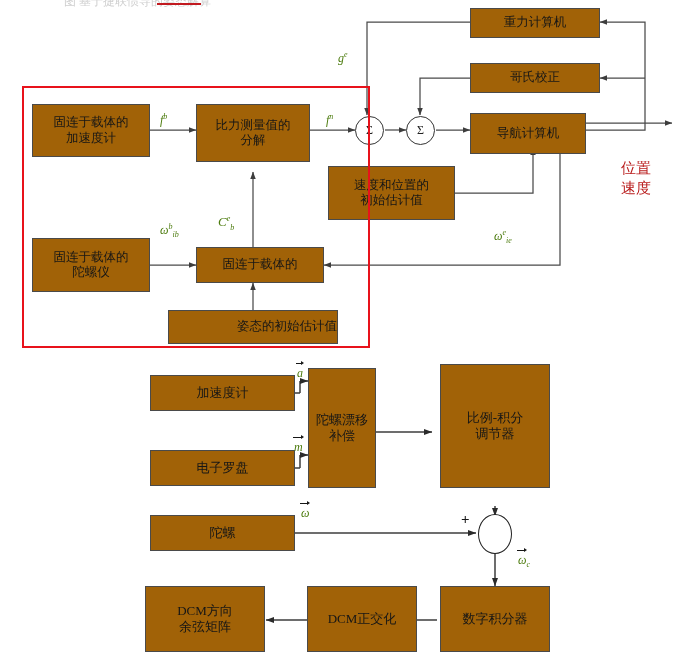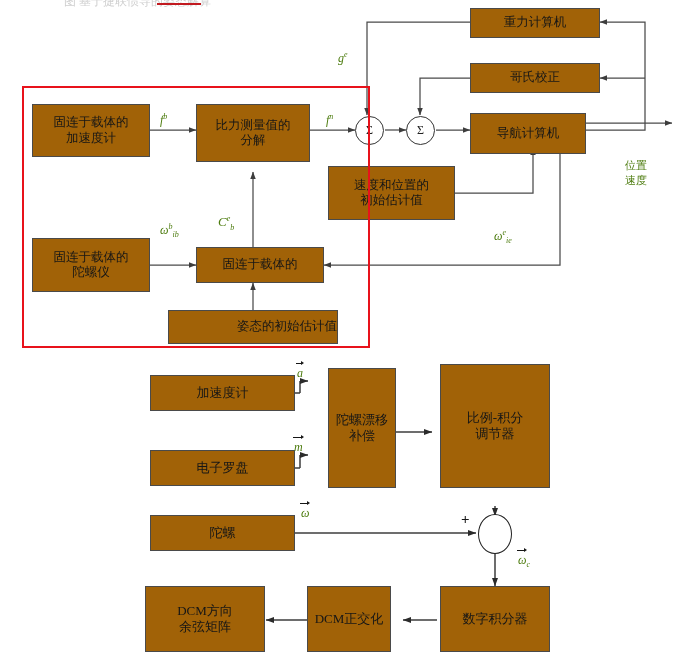--- a/index.html
+++ b/index.html
@@ -59,22 +59,22 @@
     content:"";
     position:absolute;
     right:-1px;top:-5.4px;
     border-left:3.2px solid #161616;
     border-top:2.2px solid transparent;
     border-bottom:2.2px solid transparent;
   }
   .cjk{
     position:absolute;
     font-family:"Liberation Serif", serif;
-    font-size:11px;
-    color:#4d7c0f;
+    font-size:15px;
+    color:#b91c1c;
     line-height:1.35;
     text-align:center;
     white-space:pre-line;
     z-index:4;
   }
   .plus{
     position:absolute;
     font-family:"Liberation Serif", serif;
     font-size:15px;
     font-weight:700;
@@ -273,39 +273,39 @@
   <div class="d2">
 
     <div class="box" style="left:150px;top:375px;width:145px;height:36px;">
       <span class="t">加速度计</span>
     </div>
 
     <div class="box" style="left:150px;top:450px;width:145px;height:36px;">
       <span class="t">电子罗盘</span>
     </div>
 
-    <div class="box" style="left:308px;top:368px;width:68px;height:120px;margin-left:20px;">
+    <div class="box" style="left:308px;top:368px;width:68px;height:120px;">
       <span class="t">陀螺漂移
 补偿</span>
     </div>
 
     <div class="box" style="left:440px;top:364px;width:110px;height:124px;">
       <span class="t">比例-积分
 调节器</span>
     </div>
 
     <div class="box" style="left:150px;top:515px;width:145px;height:36px;">
       <span class="t">陀螺</span>
     </div>
 
     <div class="box" style="left:440px;top:586px;width:110px;height:66px;">
       <span class="t">数字积分器</span>
     </div>
 
-    <div class="box" style="left:307px;top:586px;width:84px;height:66px;">
+    <div class="box" style="left:307px;top:586px;width:110px;height:66px;">
       <span class="t">DCM正交化</span>
     </div>
 
     <div class="box" style="left:145px;top:586px;width:120px;height:66px;">
       <span class="t">DCM方向
 余弦矩阵</span>
     </div>
 
     <div class="sum" style="left:478px;top:514px;width:34px;height:40px;border-width:1.6px;border-color:#222;"></div>
     <div class="plus" style="left:461px;top:511px;">+</div>

